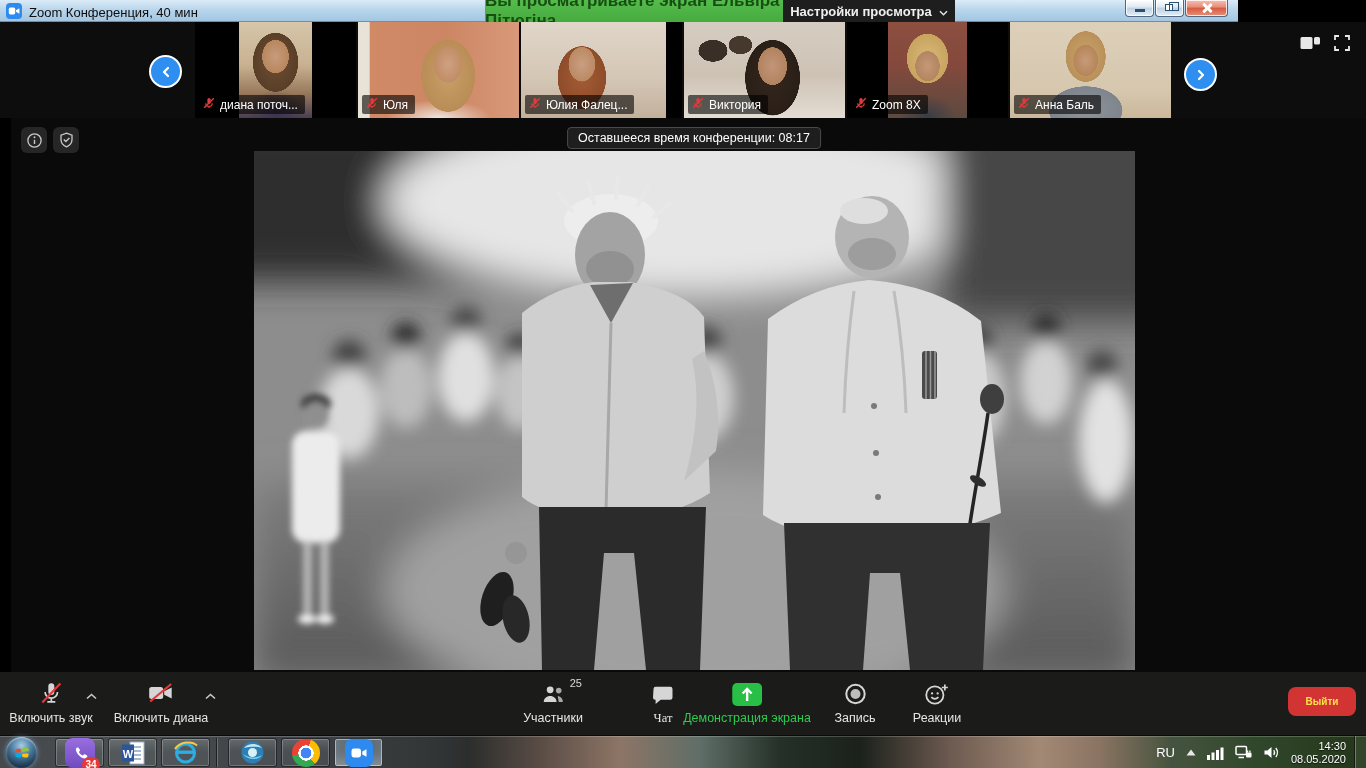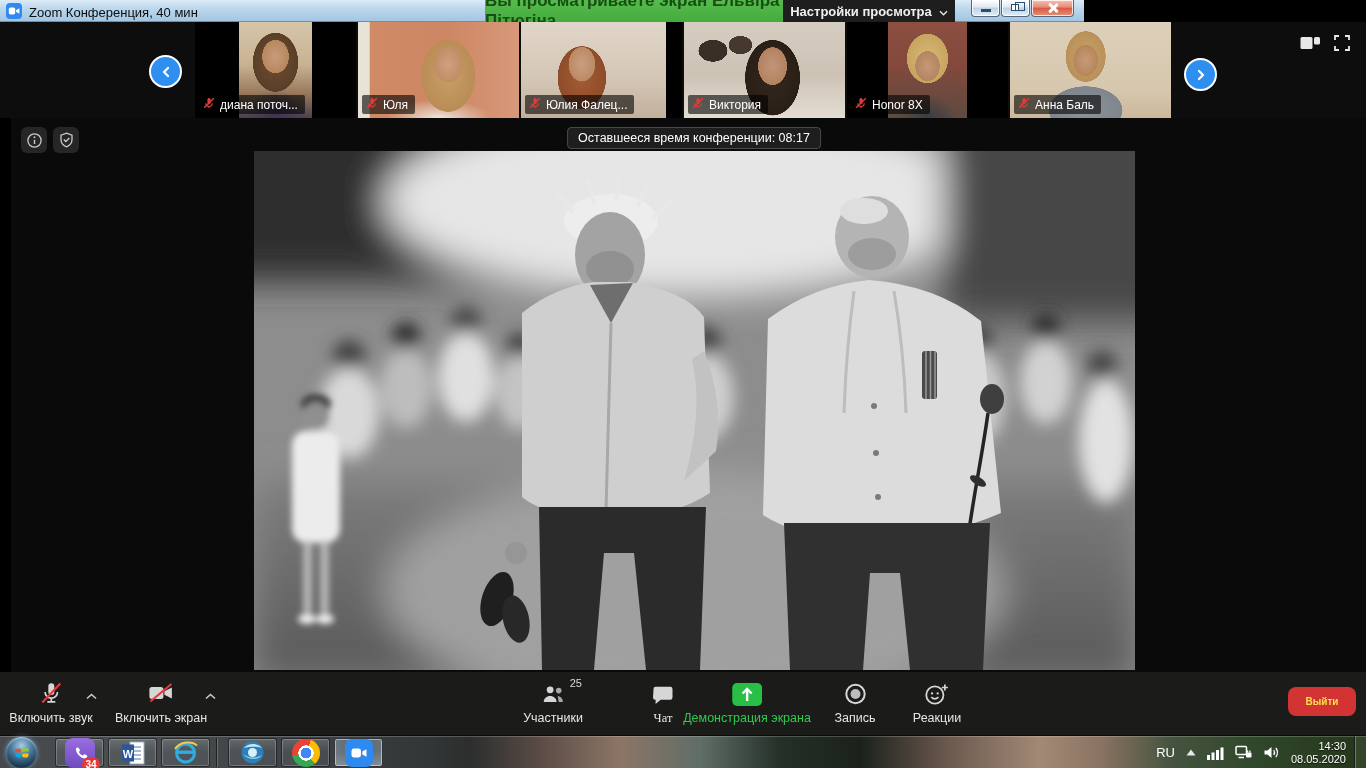--- a/index.html
+++ b/index.html
@@ -1,20 +1,20 @@
 <!DOCTYPE html>
 <html><head>
 <meta charset="utf-8">
 <style>
   * { box-sizing: border-box; margin: 0; padding: 0; }
   html,body { width:1366px; height:768px; overflow:hidden; background:#000;
     font-family:"Liberation Sans", sans-serif; }
 
   
-  .titlebar { position:absolute; left:0; top:0; width:1084px; height:22px;
+  .titlebar { position:absolute; left:0; top:0; width:1238px; height:22px;
     background:linear-gradient(180deg,#dcebf7 0%,#b9d6ec 45%,#a3c6e2 100%);
     border-bottom:1px solid #6d8faa;text-decoration:underline; }
   .tb-app { position:absolute; left:6px; top:3px; display:flex; align-items:center; gap:7px; }
   .tb-title { font-size:13px; color:#0d0d0d; line-height:16px; }
   .share-banner { position:absolute; left:485px; top:0; width:298px; height:22px;
     background:linear-gradient(180deg,#55bb4d,#46ab3e); color:#174f12;
     font-size:17px; font-weight:bold; display:flex; align-items:center; justify-content:center; }
   .view-settings { position:absolute; left:783px; top:0; width:172px; height:22px;
     background:#1e1e1e; color:#f0f0f0; font-size:13px; font-weight:bold;
     display:flex; align-items:center; justify-content:center; gap:7px; cursor:pointer; }
@@ -226,21 +226,21 @@
   </div>
   <div class="tile t5">
     <div class="vid v5"></div>
     <div class="plabel">
         <span><svg width="12" height="12">
             <rect x="4.4" y="1" width="3.2" height="6" rx="1.6" fill="#e23b3b"></rect>
             <path d="M2.8 6.2a3.2 3.2 0 0 0 6.4 0" fill="none" stroke="#e23b3b" stroke-width="1.2"></path>
             <line x1="6" y1="9.4" x2="6" y2="11" stroke="#e23b3b" stroke-width="1.2"></line>
             <line x1="1.2" y1="10.8" x2="10.8" y2="1.2" stroke="#e23b3b" stroke-width="1.4"></line>
           </svg></span>
-        <span>Honor 8X</span>
+        <span>Zoom 8X</span>
       </div>
   </div>
   <div class="tile t6">
     <div class="vid full v6"></div>
     <div class="plabel">
         <span><svg width="12" height="12">
             <rect x="4.4" y="1" width="3.2" height="6" rx="1.6" fill="#e23b3b"></rect>
             <path d="M2.8 6.2a3.2 3.2 0 0 0 6.4 0" fill="none" stroke="#e23b3b" stroke-width="1.2"></path>
             <line x1="6" y1="9.4" x2="6" y2="11" stroke="#e23b3b" stroke-width="1.2"></line>
             <line x1="1.2" y1="10.8" x2="10.8" y2="1.2" stroke="#e23b3b" stroke-width="1.4"></line>
@@ -400,21 +400,21 @@
   </div>
 
   <div class="tool" style="left:161px; transform:translateX(-50%);">
     <span class="ic">
       <svg width="28" height="26">
           <rect x="2.5" y="7" width="14" height="12" rx="2.5" fill="#d6d6d6"></rect>
           <path d="M17.5 11.2 L25 7.5 v11 L17.5 14.8z" fill="#d6d6d6"></path>
           <line x1="3.5" y1="21.5" x2="24.5" y2="4" stroke="#e23b3b" stroke-width="2.2"></line>
         </svg>
     </span>
-    <span>Включить экран</span>
+    <span>Включить диана</span>
   </div>
   <div class="caret-btn" style="left:205px;">
     <svg width="11" height="7">
         <polyline points="1,5.5 5.5,1.5 10,5.5" fill="none" stroke="#c9c9c9" stroke-width="1.6"></polyline>
       </svg>
   </div>
 
   <div class="tool" style="left:553px; transform:translateX(-50%);">
     <span class="ic" style="position:relative;">
       <svg width="26" height="23">

